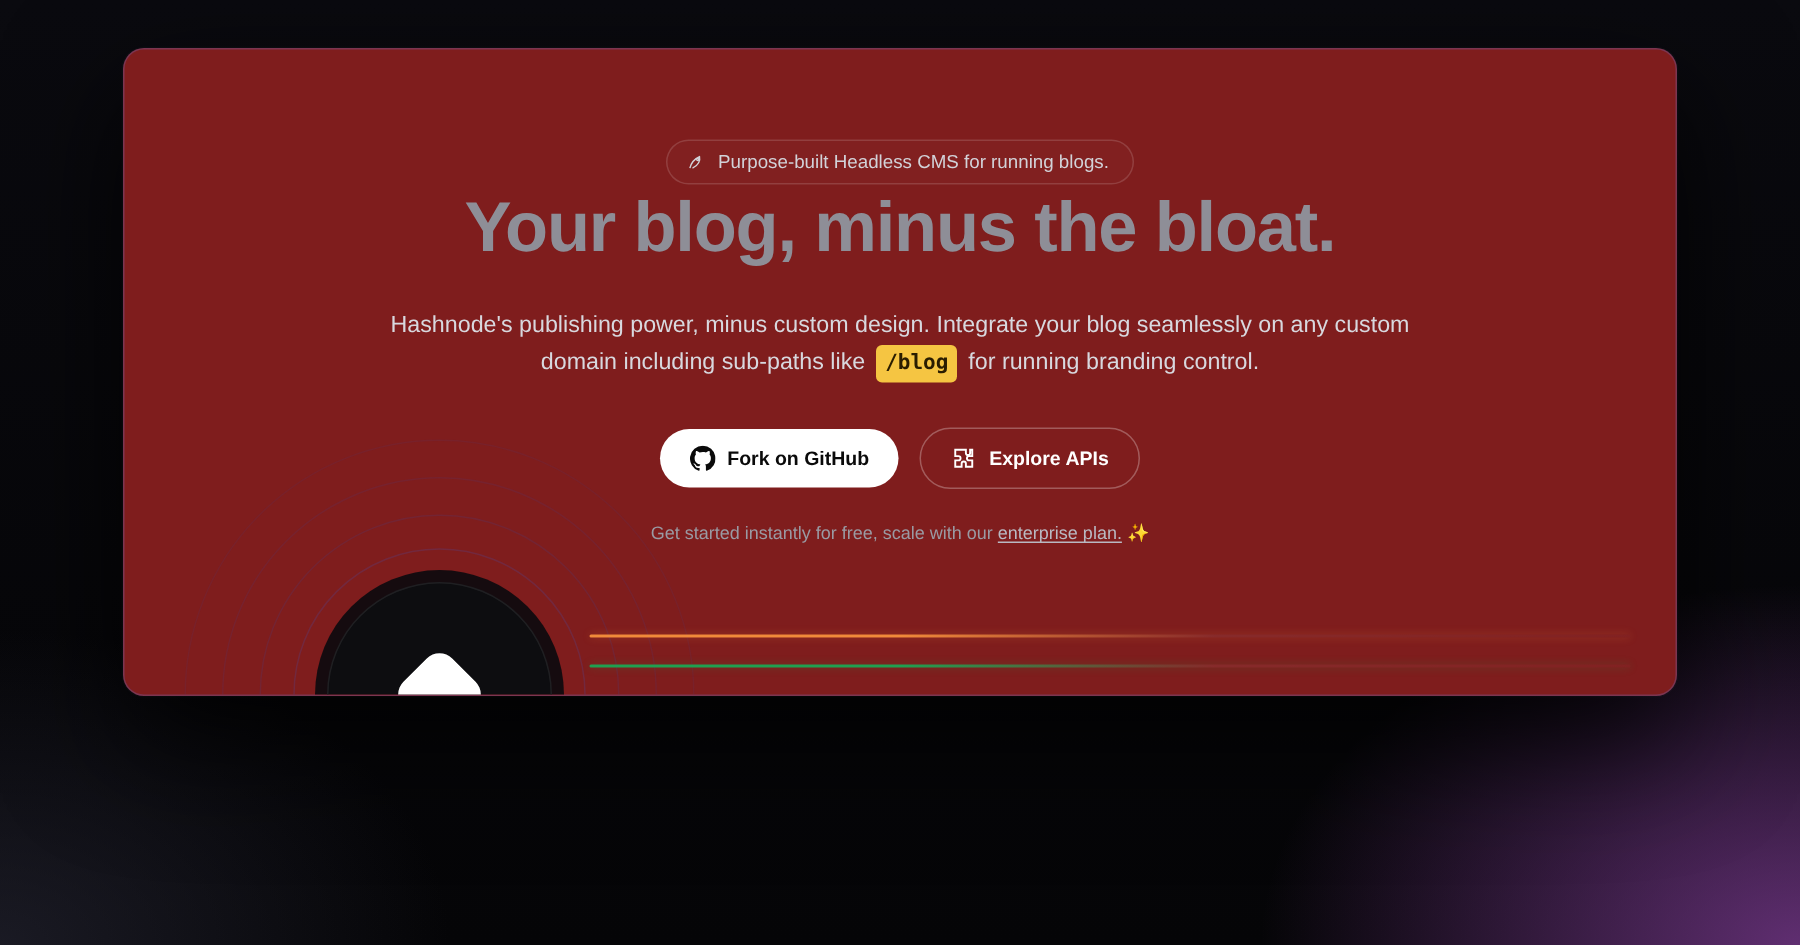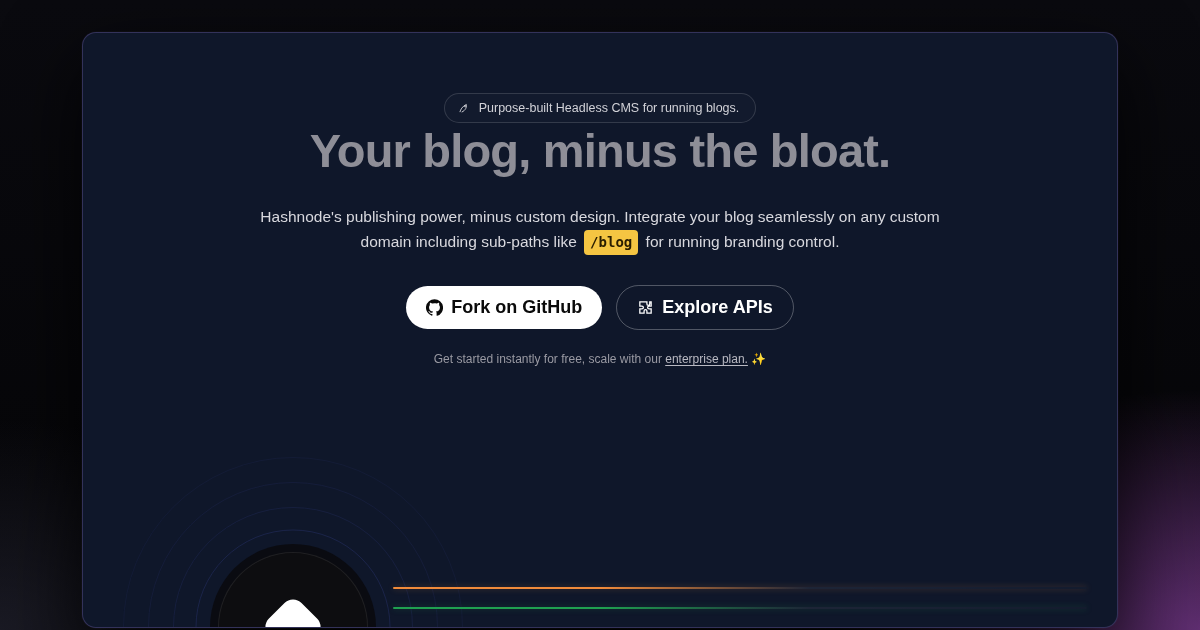--- a/index.html
+++ b/index.html
@@ -13,22 +13,22 @@
   .glow {
     position: absolute; inset: 0;
     background:
       radial-gradient(ellipse 600px 400px at 100% 100%, rgba(170,80,200,0.55), rgba(0,0,0,0) 60%),
       radial-gradient(ellipse 500px 350px at 0% 100%, rgba(40,40,55,0.6), rgba(0,0,0,0) 60%),
       linear-gradient(180deg,#0a0a0f,#050507);
   }
   .window {
     position: absolute;
     left: 82px; top: 32px;
-    width: 1036px; height: 596px;
-    background: #0f172a;
+    width: 1036px; height: 432px;
+    background: #7f1d1d;
     border: 1px solid rgba(120,100,180,0.35);
     border-radius: 14px;
     box-shadow: 0 0 0 1px rgba(255,255,255,0.02), 0 30px 80px rgba(0,0,0,0.8);
     overflow: hidden;
   }
   .content {
     padding-top: 60px;
     display: flex; flex-direction: column; align-items: center;
     position: relative; height: 100%;
   }
@@ -81,21 +81,21 @@
     text-align: right;
   }
   .cta-row {
     margin-top: 30px;
     display: flex; gap: 14px; align-items: center;
   }
   .btn {
     display: inline-flex; align-items: center; gap: 8px;
     border-radius: 999px;
     padding: 11px 20px;
-    font-size: 18px; font-weight: 600;
+    font-size: 13px; font-weight: 600;
     cursor: pointer;
   }
   .btn-primary { background: #fff; color: #0a0a0a; border: none; }
   .btn-secondary { background: transparent; color: #fff; border: 1px solid rgba(255,255,255,0.28); }
   .btn svg { width: 17px; height: 17px; }
   .footnote {
     margin-top: 22px;
     font-size: 12px;
     color: #9a9aa3;
   }

